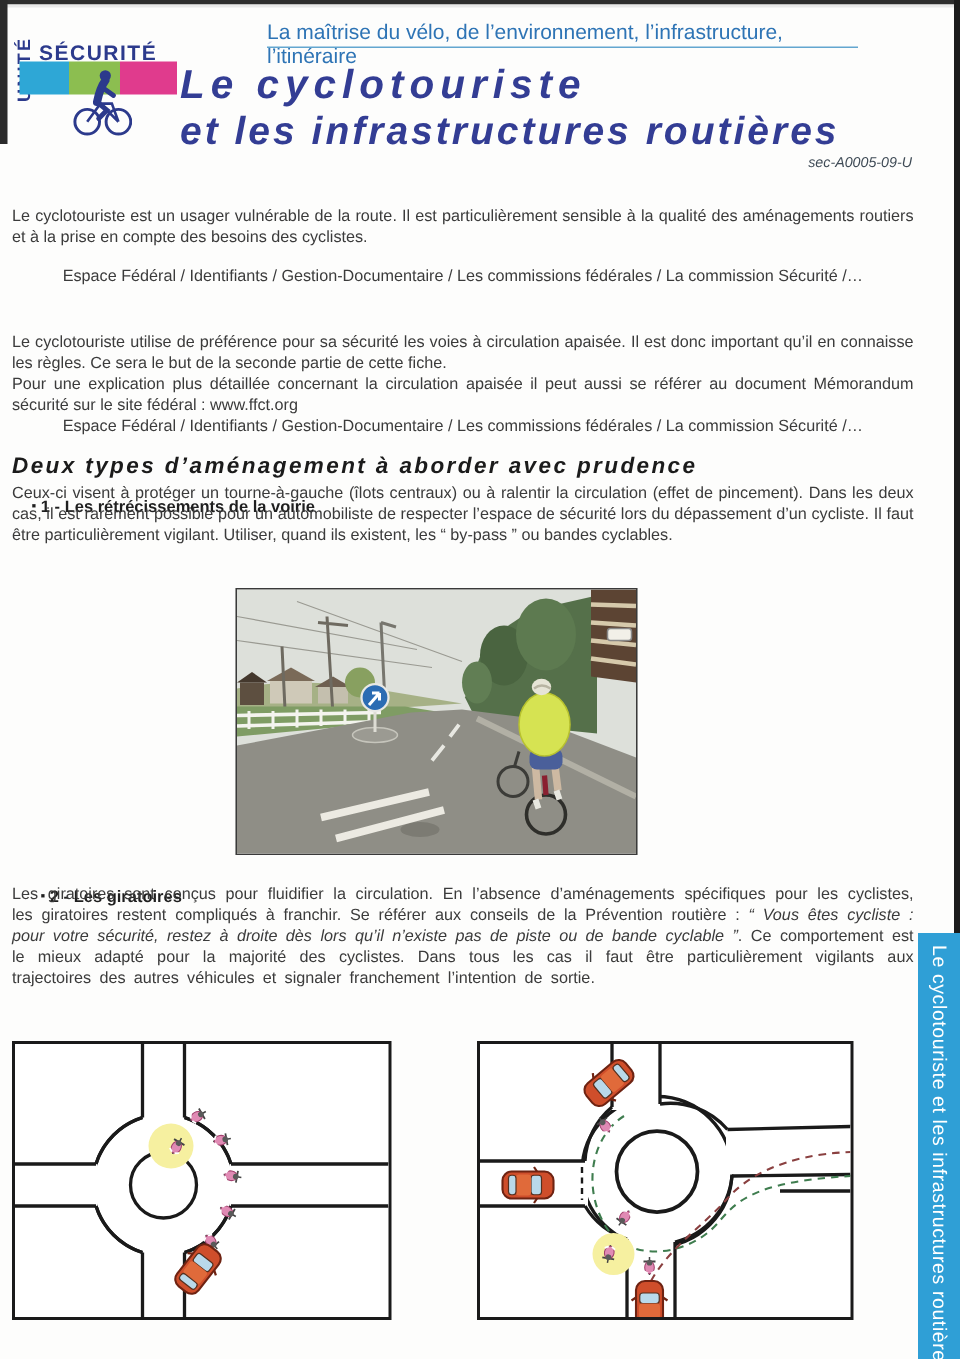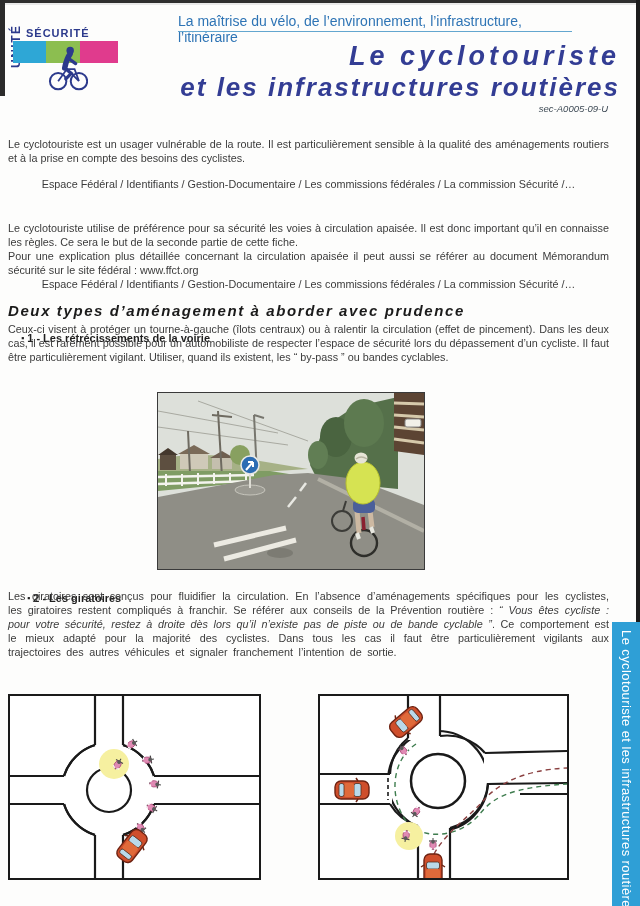--- a/index.html
+++ b/index.html
@@ -13,31 +13,31 @@
   #border-top{left:0;top:0;width:640px;height:3px;background:#2e2e2e;}
   #border-top-shadow{left:0;top:3px;width:640px;height:2px;background:#e9e9e9;}
   #border-left{left:0;top:0;width:5px;height:96px;background:#2b2b2b;}
   #border-right{right:0;top:0;width:4px;height:624px;background:#1c1c1c;}
 
   
   #logo{left:6px;top:10px;width:120px;height:85px;}
   #logo-unite{left:3px;top:58px;width:46px;height:14px;
     transform:rotate(-90deg);transform-origin:left top;
     font-size:12px;font-weight:bold;color:#2c3a8c;letter-spacing:1.5px;}
-  #logo-securite{left:20px;top:17px;font-size:11px;font-weight:bold;color:#2c3a8c;letter-spacing:1px;}
+  #logo-securite{left:20px;top:17px;font-size:14px;font-weight:bold;color:#2c3a8c;letter-spacing:1px;}
   .logo-block{top:31px;height:22px;}
   #block-cyan{left:7px;width:33px;background:#2ea7d6;}
   #block-green{left:40px;width:34px;background:#8cbe50;}
   #block-magenta{left:74px;width:38px;background:#e03b8d;}
   #logo-cyclist{left:42px;top:35px;}
 
   
   #tagline{left:178px;top:13px;width:400px;font-size:14px;color:#2e74b5;}
   #tagline-rule{left:178px;top:31px;width:394px;height:1px;background:#63a6cf;}
-  #doc-title{left:120px;top:41px;width:500px;text-align:right;color:#333d94;
+  #doc-title{left:120px;top:41px;width:500px;text-align:left;color:#333d94;
     font-style:italic;font-weight:800;}
   #title-line1{font-size:27px;letter-spacing:4px;line-height:31px;}
   #title-line2{font-size:26px;letter-spacing:2px;line-height:30px;}
   #doc-ref{left:408px;top:103px;width:200px;text-align:right;font-size:9.5px;
     font-style:italic;color:#3e4a55;}
 
   
   .para{left:8px;width:601px;font-size:10.8px;line-height:14px;color:#3b3b3b;text-align:justify;}
   .para .block{display:block;text-align:justify;}
   .para .pathline{display:block;text-align:center;}

